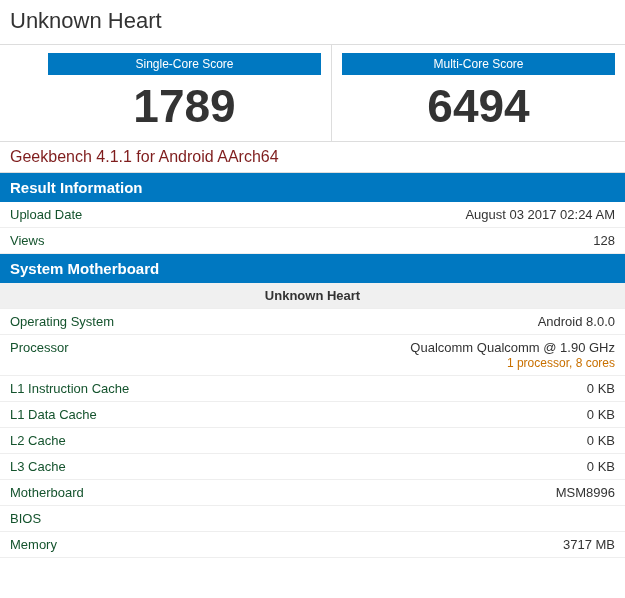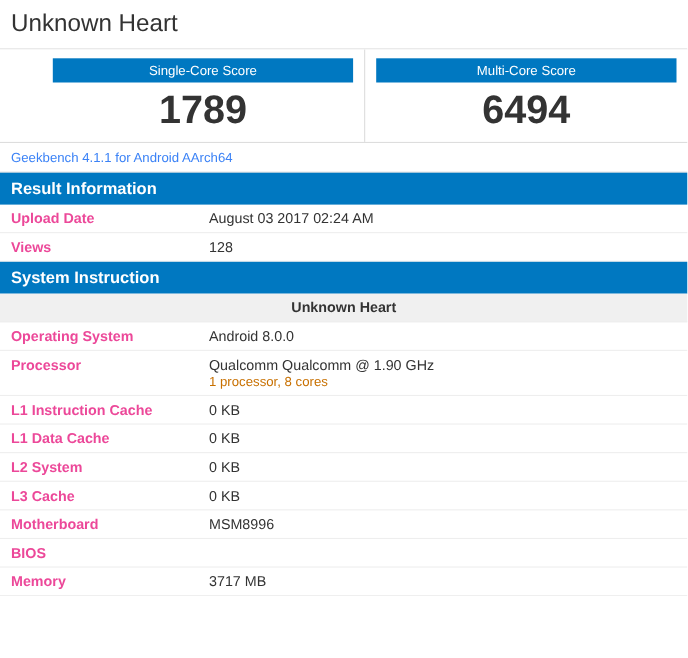--- a/index.html
+++ b/index.html
@@ -38,29 +38,29 @@
     .score-label {
       font-size: 12px;
       color: #fff;
       background-color: #0078c1;
       padding: 4px 8px;
       display: block;
       margin-bottom: 4px;
     }
 
     .score-value {
-      font-size: 36px;
+      font-size: 46px;
       font-weight: bold;
       color: #333;
     }
 
     .geekbench-version {
       padding: 6px 10px;
-      color: #3b82f6;
-      font-size: 12px;
+      color: #7f1d1d;
+      font-size: 16px;
       border-bottom: 1px solid #ddd;
     }
 
     .section-header {
       background-color: #0078c1;
       color: #fff;
       padding: 6px 10px;
       font-size: 15px;
       font-weight: bold;
     }
@@ -73,27 +73,28 @@
     .info-table tr {
       border-bottom: 1px solid #eee;
     }
 
     .info-table td {
       padding: 5px 10px;
       vertical-align: top;
     }
 
     .info-table td:first-child {
-      font-weight: bold;
+      font-weight: normal;
       width: 180px;
-      color: #ec4899;
+      color: #14532d;
     }
 
     .info-table td:last-child {
       color: #333;
+      text-align: right;
     }
 
     .info-table .highlight {
       color: #0078c1;
     }
 
     .info-table .header-row td {
       background-color: #f0f0f0;
       font-weight: bold;
       color: #333;
@@ -148,21 +149,21 @@
     </tr>
     <tr>
       <td>Views</td>
       <td class="highlight">128</td>
     </tr>
   </tbody>
     </table>
 </div>
 
 <div class="section-block">
-  <div class="section-header">System Instruction</div>
+  <div class="section-header">System Motherboard</div>
   <table class="info-table">
     <tbody>
         <tr class="header-row">
       <td colspan="2">Unknown Heart</td>
     </tr>
     <tr>
       <td>Operating System</td>
       <td>Android 8.0.0</td>
     </tr>
     <tr>
@@ -174,21 +175,21 @@
     </tr>
     <tr>
       <td>L1 Instruction Cache</td>
       <td>0 KB</td>
     </tr>
     <tr>
       <td>L1 Data Cache</td>
       <td>0 KB</td>
     </tr>
     <tr>
-      <td>L2 System</td>
+      <td>L2 Cache</td>
       <td>0 KB</td>
     </tr>
     <tr>
       <td>L3 Cache</td>
       <td>0 KB</td>
     </tr>
     <tr>
       <td>Motherboard</td>
       <td>MSM8996</td>
     </tr>

